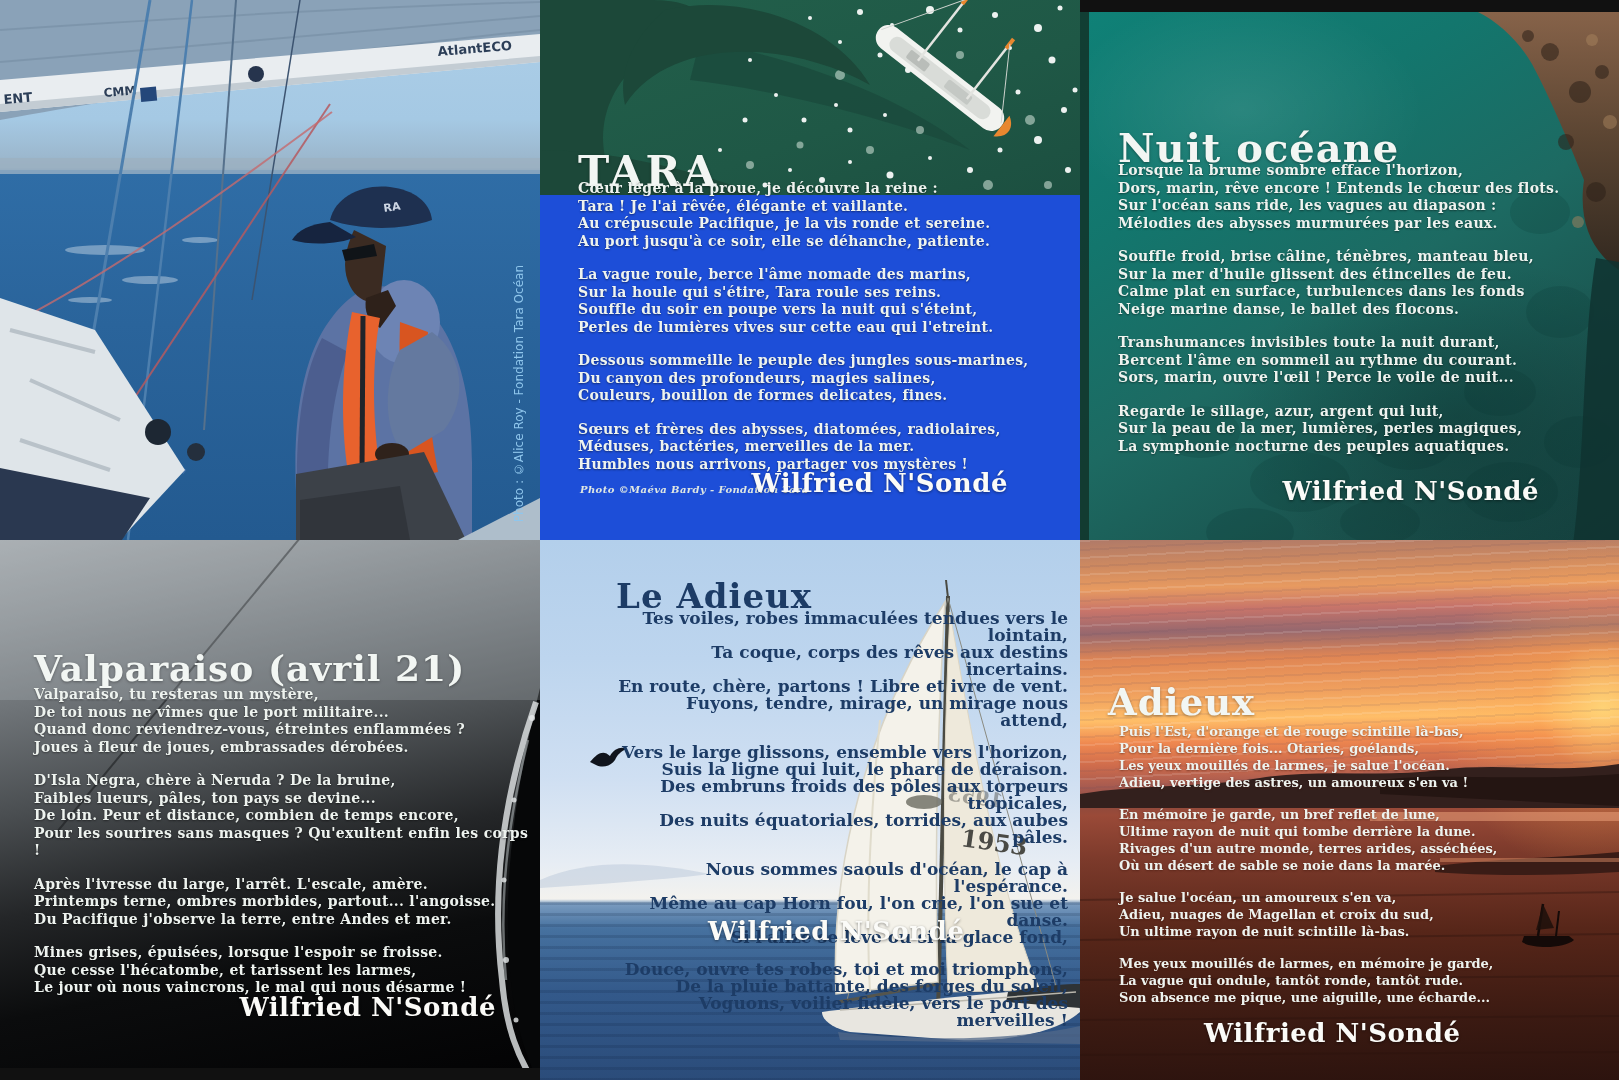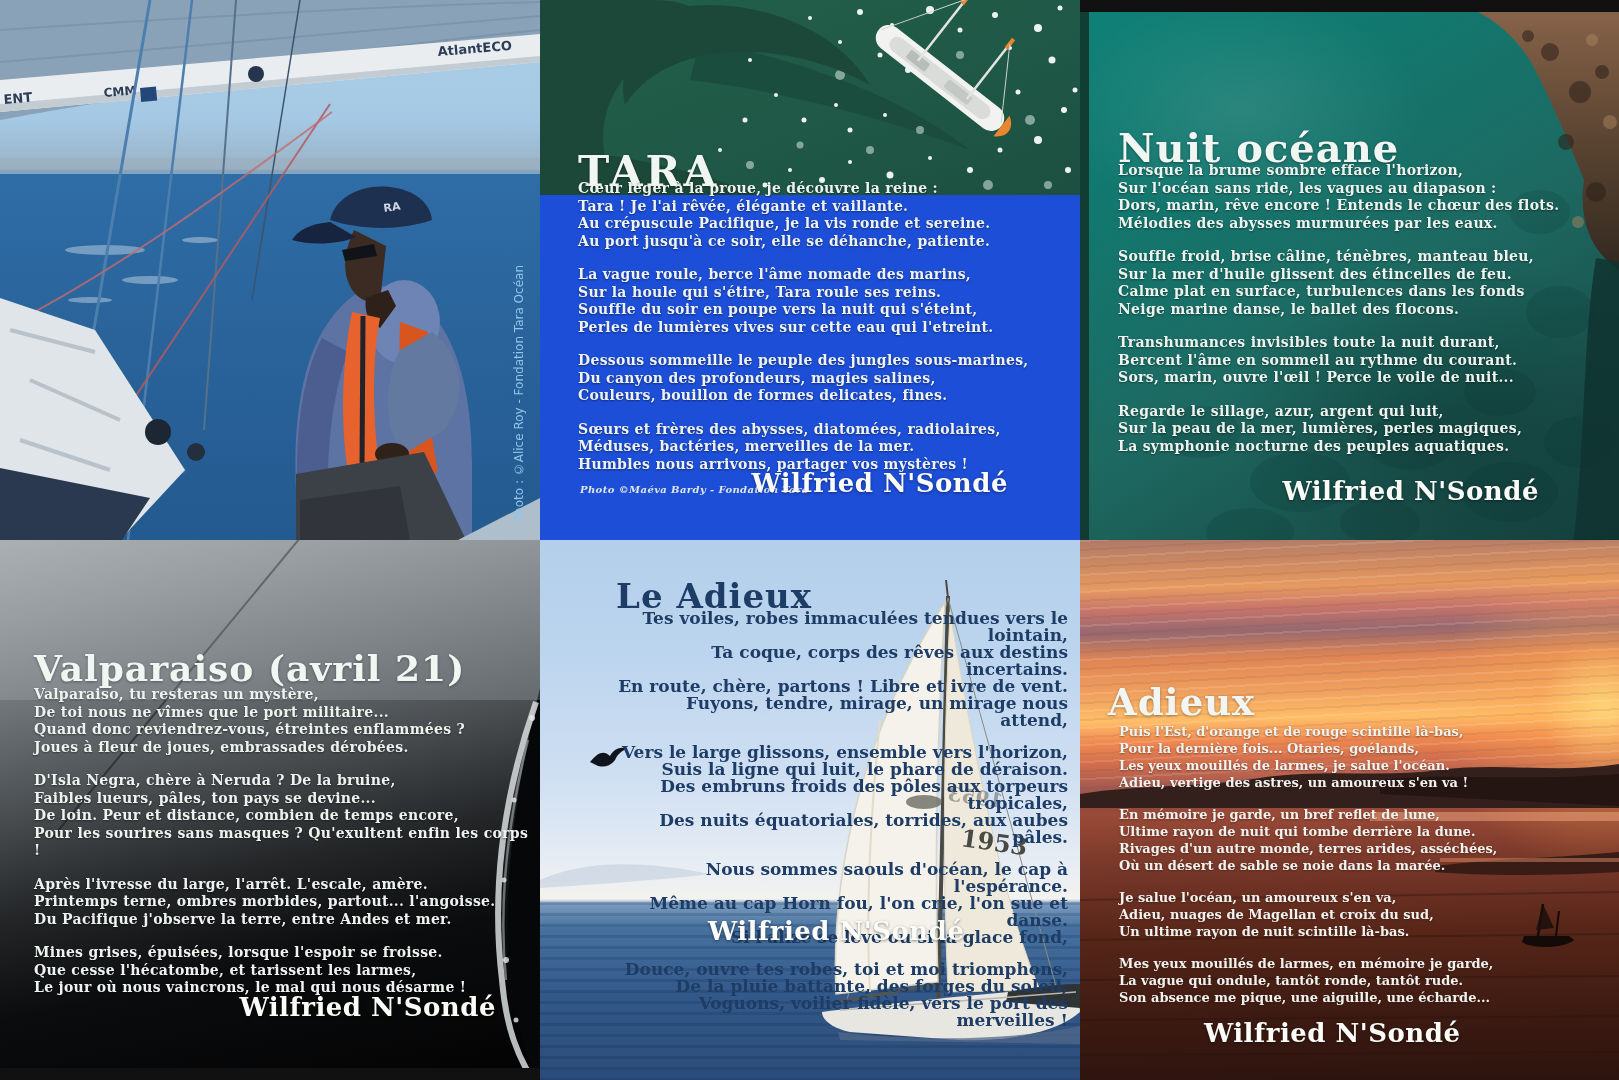--- a/index.html
+++ b/index.html
@@ -294,22 +294,22 @@
         <circle cx="512" cy="28" r="6"></circle>
           <circle cx="530" cy="110" r="7"></circle>
           <circle cx="498" cy="210" r="6"></circle>
       </g>
       <path d="M539,250 L539,540 L492,540 C506,440 502,330 516,246 Z" fill="#0f3330" opacity="0.85"></path>
     </svg>
     <h1 class="title">Nuit océane</h1>
     <div class="poem">
         <div class="stanza">
           <div class="poem-line">Lorsque la brume sombre efface l'horizon,</div>
+          <div class="poem-line">Dors, marin, rêve encore ! Entends le chœur des flots.</div>
           <div class="poem-line">Sur l'océan sans ride, les vagues au diapason :</div>
-          <div class="poem-line">Dors, marin, rêve encore ! Entends le chœur des flots.</div>
           <div class="poem-line">Mélodies des abysses murmurées par les eaux.</div>
         </div>
         <div class="stanza">
           <div class="poem-line">Souffle froid, brise câline, ténèbres, manteau bleu,</div>
           <div class="poem-line">Sur la mer d'huile glissent des étincelles de feu.</div>
           <div class="poem-line">Calme plat en surface, turbulences dans les fonds</div>
           <div class="poem-line">Neige marine danse, le ballet des flocons.</div>
         </div>
         <div class="stanza">
           <div class="poem-line">Transhumances invisibles toute la nuit durant,</div>

